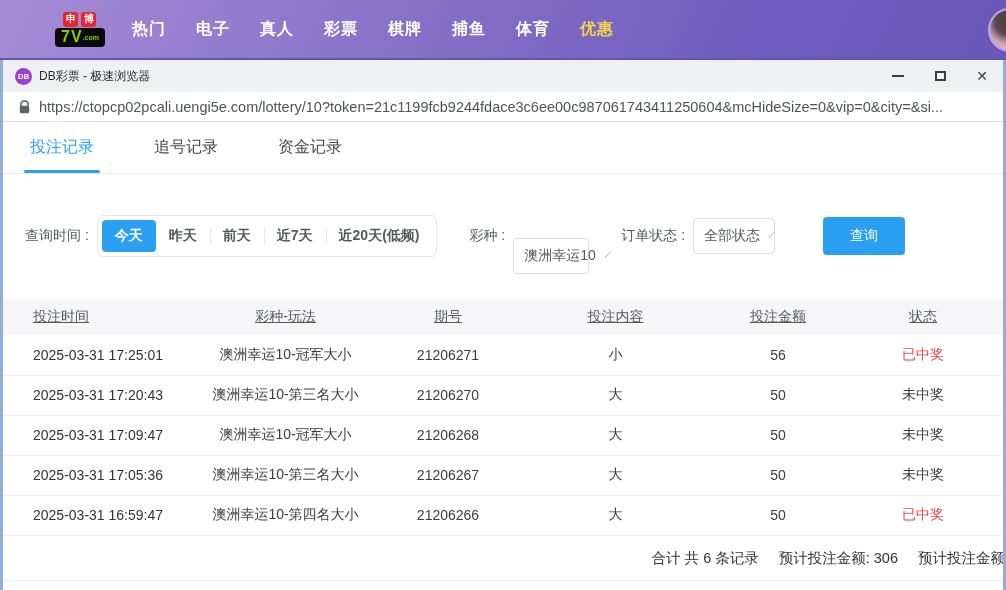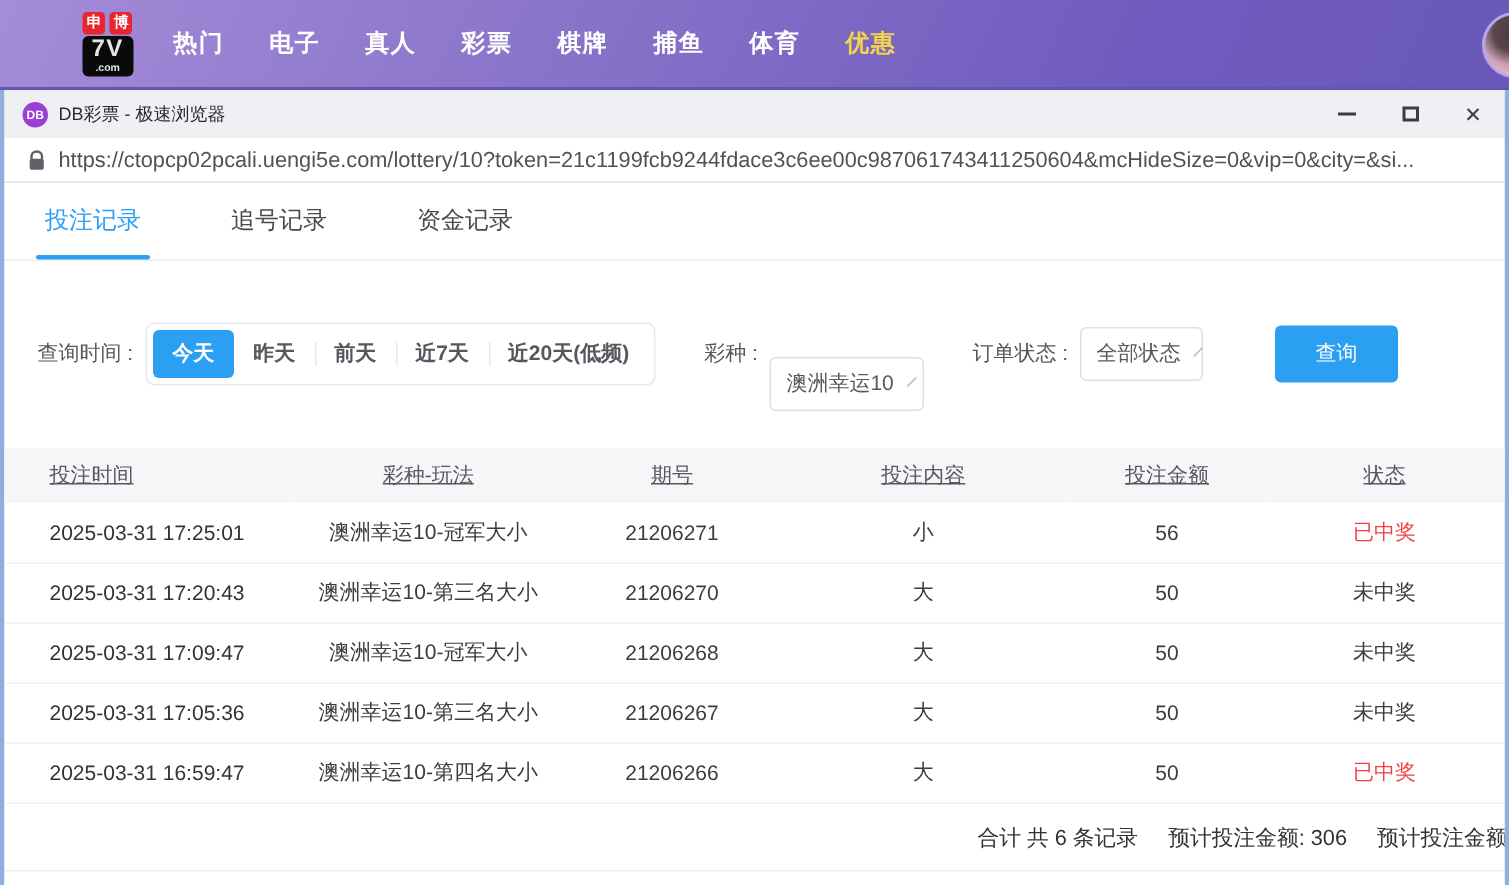--- a/index.html
+++ b/index.html
@@ -15,22 +15,22 @@
     display:flex; align-items:center; position:relative;
     border-bottom:2px solid #6ern; border-bottom:2px solid #6456ae;
   }
   .logo { margin-left:55px; display:flex; flex-direction:column; align-items:center; cursor:pointer; }
   .logo-badges { display:flex; gap:3px; margin-bottom:1px; }
   .logo-badge {
     width:15px; height:15px; background:#e8242c; color:#fff; border-radius:3px;
     font-size:10px; font-weight:bold; display:flex; align-items:center; justify-content:center;
   }
   .logo-main {
-    background:#0a0a0a; color:#e5e5e5; border-radius:4px; padding:1px 6px 2px;
-    display:flex; flex-direction:column; align-items:center; line-height:1;
+    background:#0a0a0a; color:#84cc16; border-radius:4px; padding:1px 6px 2px;
+    display:flex; flex-direction:row; align-items:center; line-height:1;
   }
   .logo-7v { font-size:16px; font-weight:bold; letter-spacing:1px; }
   .logo-com { font-size:7px; font-weight:bold; margin-top:1px; }
   .topnav { display:flex; margin-left:12px; }
   .nav-item {
     color:#fff; font-size:16px; font-weight:bold; padding:0 15px; cursor:pointer;
     letter-spacing:1px; text-decoration:none;
   }
   .nav-item.highlight { color:#f5d44c; }
   .avatar {
@@ -90,21 +90,21 @@
   .time-opt.sep::before {
     content:""; position:absolute; left:0; top:8px; bottom:8px; width:1px; background:#e4e7ed;
   }
   .time-opt.active { background:#2b9ff2; color:#fff; border-radius:4px; }
   .select-box {
     display:flex; align-items:center; justify-content:space-between; border:1px solid #dcdfe6;
     border-radius:4px; padding:8px 10px; font-size:14px; color:#55595f; cursor:pointer;
     background:#fff; white-space:nowrap;
   }
   .chevron { width:8px; height:8px; border-right:1.5px solid #b9bec7; border-bottom:1.5px solid #b9bec7; transform:rotate(45deg) translateY(-2px); margin-left:10px; }
-  .sel-lottery { width:103px; margin-right:32px;margin-top:40px; }
+  .sel-lottery { width:76px; margin-right:32px;margin-top:40px; }
   .sel-status { width:82px; }
   .ml32 { margin-left:32px; }
   .search-btn {
     margin-left:48px; background:#2b9ff2; color:#fff; border:none; border-radius:4px;
     font-size:14px; padding:10px 27px; cursor:pointer;
   }
 
   
   table { width:100%; border-collapse:collapse; margin-top:25px; table-layout:fixed; }
   col.c1{width:19%;} col.c2{width:18.5%;} col.c3{width:14%;} col.c4{width:19.5%;} col.c5{width:13%;} col.c6{width:16%;}

